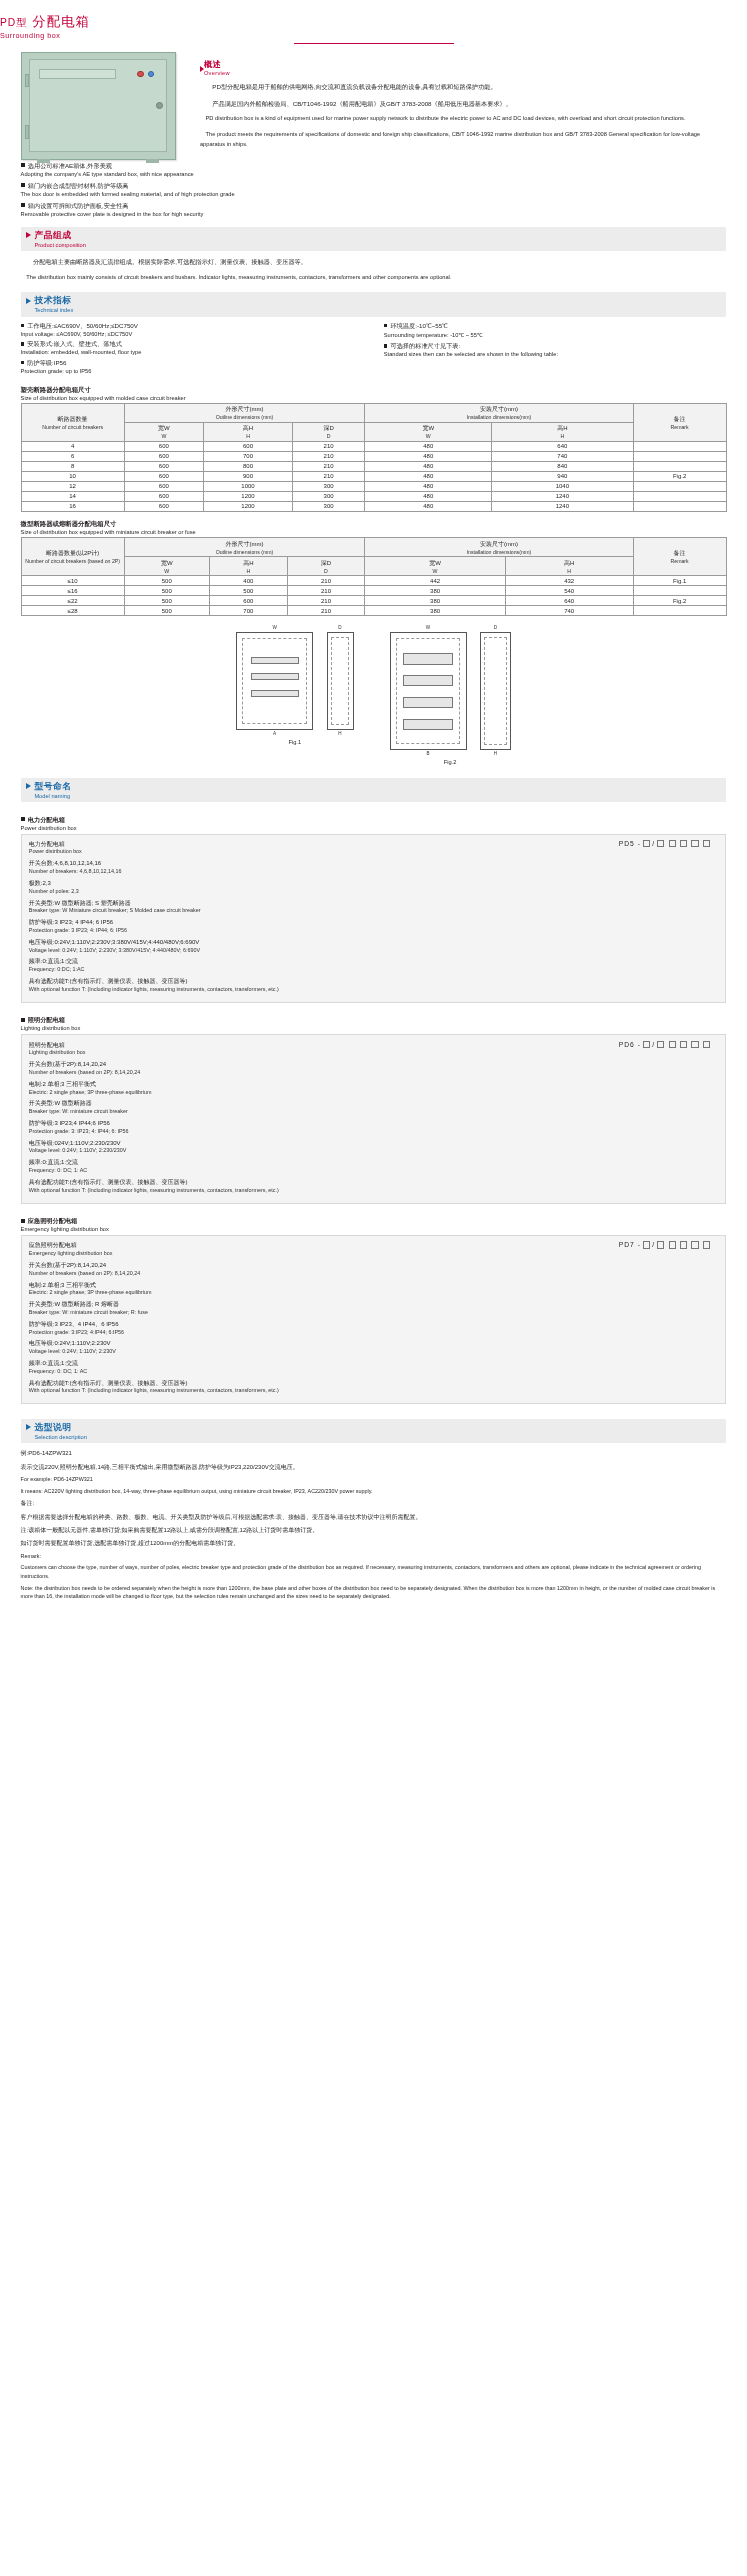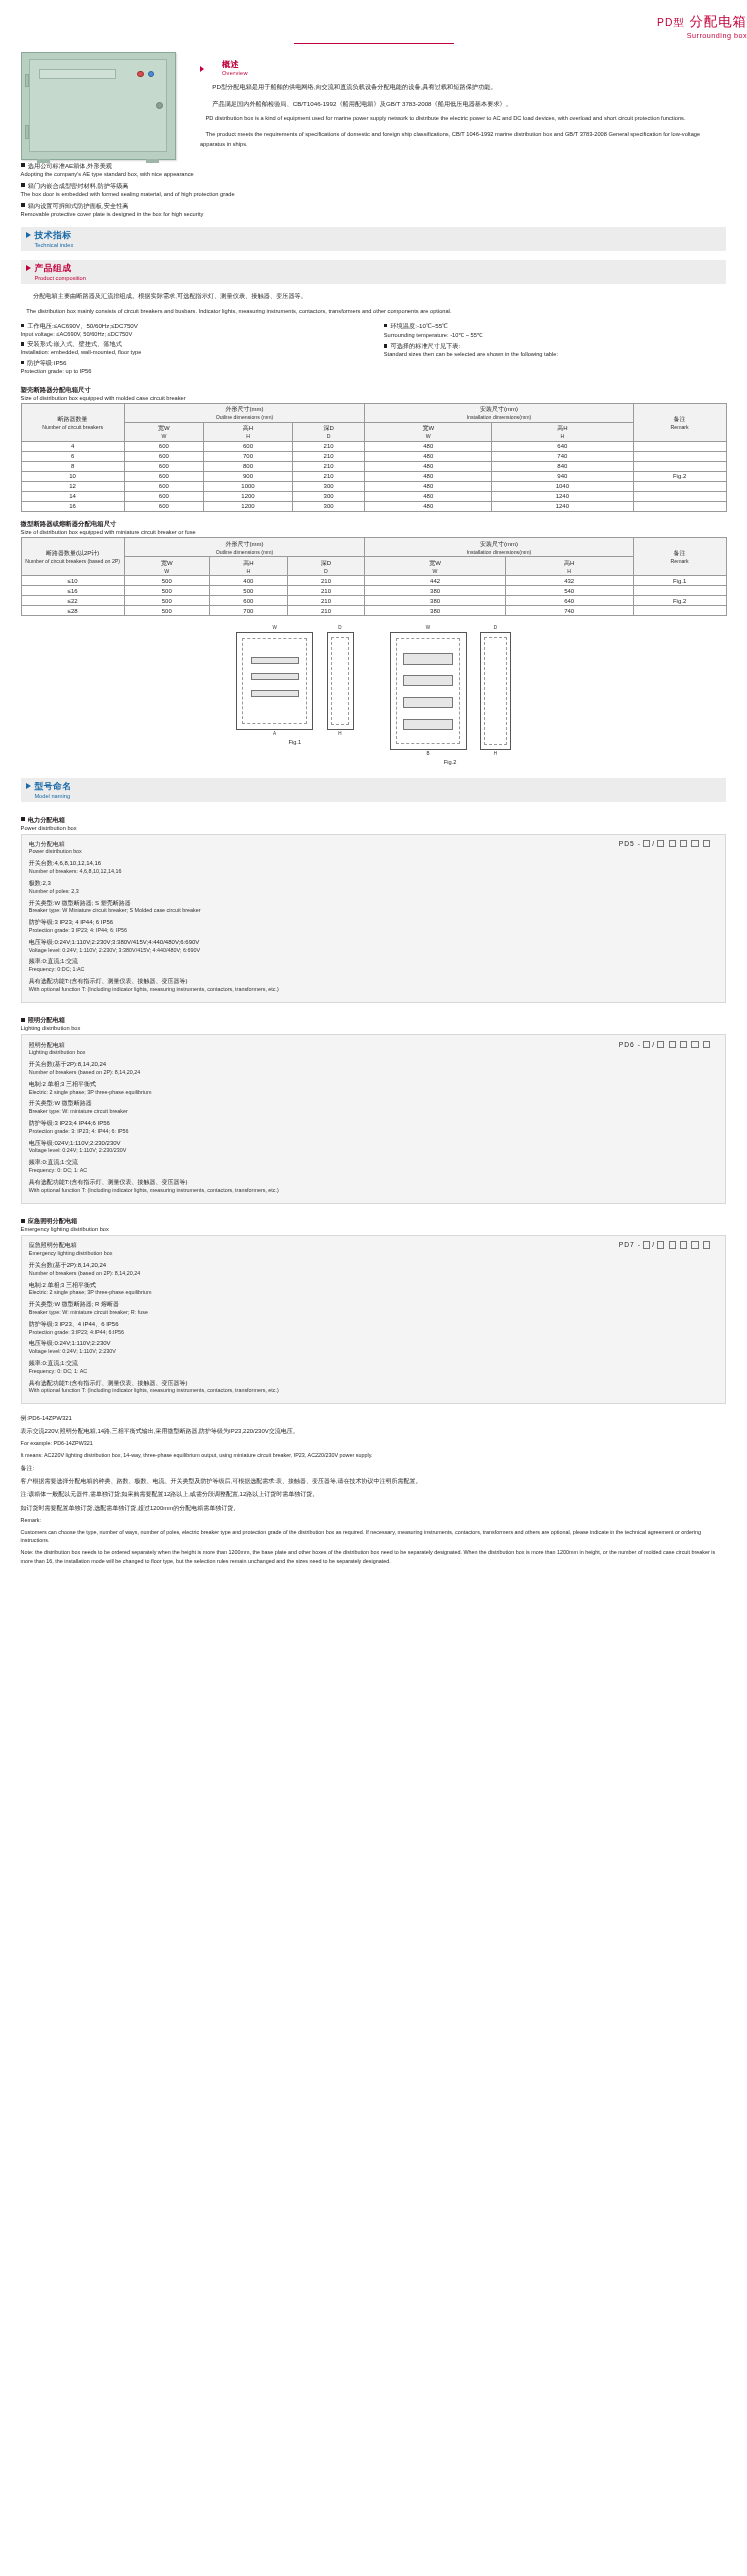--- a/index.html
+++ b/index.html
@@ -7,28 +7,28 @@
   body {
     width:747px;
     font-family:"Liberation Sans", sans-serif;
     color:#231f20;
     background:#ffffff;
     font-size:6.2px;
   }
   .page { position:relative; width:747px; padding:0 0 20.6px 0; }
 
   
-  .doc-title { text-align:right; padding:13.4px 0 3.1px 0; }
+  .doc-title { text-align:left; padding:13.4px 0 3.1px 0; }
   .doc-title .cn { font-size:13.4px; color:#c2003b; letter-spacing:1px; }
   .doc-title .cn .small { font-size:10.3px; }
   .doc-title .en { font-size:7.2px; color:#c2003b; letter-spacing:0.5px; }
   .title-rule { width:160px; height:0.5px; background:#c2003b; margin:3.1px auto 0 auto; }
 
   
-  .sec-head { display:flex; align-items:center; gap:18px; margin:7.2px 0 4.1px 0; }
+  .sec-head { display:flex; align-items:center; gap:0; margin:7.2px 0 4.1px 0; }
   .sec-head .tri {
     width:0;height:0;border-left:4.6px solid #c2003b;border-top:3.1px solid transparent;border-bottom:3.1px solid transparent;
     margin-top:2.1px;
   }
   .sec-head .txt .cn { color:#c2003b; font-size:8.2px; font-weight:bold; letter-spacing:0.5px;}
   .sec-head .txt .en { color:#c2003b; font-size:5.7px; letter-spacing:0.3px;}
 
   
   .banner {
     background:#ececec; border-left:0; padding:3.1px 5.2px; display:flex; align-items:flex-start; gap:3.6px;
@@ -163,39 +163,39 @@
       <div class="cn"><span class="sq"></span><span>箱门内嵌合成型密封材料,防护等级高</span></div>
       <div class="en">The box door is embedded with formed sealing material, and of high protection grade</div>
     </div>
     <div class="row">
       <div class="cn"><span class="sq"></span><span>箱内设置可拆卸式防护面板,安全性高</span></div>
       <div class="en">Removable protective cover plate is designed in the box for high security</div>
     </div>
   </div>
 
   <div style="padding:0 20.6px;">
+    <div class="banner">
+      <div class="tri"></div>
+      <div>
+        <div class="cn">产品组成</div>
+        <div class="en">Product  composition</div>
+      </div>
+    </div>
+    <p class="para">分配电箱主要由断路器及汇流排组成。根据实际需求,可选配指示灯、测量仪表、接触器、变压器等。</p>
+    <p class="para-en">The distribution box mainly consists of circuit breakers and busbars. Indicator lights, measuring instruments, contactors, transformers and other components are optional.</p>
+  </div>
+
+  <div style="padding:0 20.6px;">
     <div class="banner banner-blue">
       <div class="tri"></div>
       <div>
         <div class="cn">技术指标</div>
         <div class="en">Technical index</div>
       </div>
     </div>
-  </div>
-
-  <div style="padding:0 20.6px;">
-    <div class="banner">
-      <div class="tri"></div>
-      <div>
-        <div class="cn">产品组成</div>
-        <div class="en">Product  composition</div>
-      </div>
-    </div>
-    <p class="para">分配电箱主要由断路器及汇流排组成。根据实际需求,可选配指示灯、测量仪表、接触器、变压器等。</p>
-    <p class="para-en">The distribution box mainly consists of circuit breakers and busbars. Indicator lights, measuring instruments, contactors, transformers and other components are optional.</p>
   </div>
   <div class="tech">
     <div class="col">
       <div class="li">
         <div class="cn"><span class="sq"></span><span>工作电压:≤AC690V、50/60Hz;≤DC750V</span></div>
         <div class="en">Input voltage: ≤AC690V, 50/60Hz; ≤DC750V</div>
       </div>
       <div class="li">
         <div class="cn"><span class="sq"></span><span>安装形式:嵌入式、壁挂式、落地式</span></div>
         <div class="en">Installation: embedded, wall-mounted, floor type</div>
@@ -615,20 +615,29 @@
             <span class="e">Frequency: 0: DC; 1: AC</span>
           </li>
         <li>
             <span class="t">具有选配功能T:(含有指示灯、测量仪表、接触器、变压器等)</span>
             <span class="e">With optional function T: (Including indicator lights, measuring instruments, contactors, transformers, etc.)</span>
           </li>
       </ul>
     </div>
   </div>
 
+  <div style="padding:0 20.6px;">
+    <div class="banner banner-blue">
+      <div class="tri"></div>
+      <div>
+        <div class="cn">选型说明</div>
+        <div class="en">Selection description</div>
+      </div>
+    </div>
+  </div>
   <div class="sel">
     <p>例:PD6-14ZPW321</p>
     <p>表示交流220V,照明分配电箱,14路,三相平衡式输出,采用微型断路器,防护等级为IP23,220/230V交流电压。</p>
     <p class="en">For example: PD6-14ZPW321</p>
     <p class="en">It means: AC220V lighting distribution box, 14-way, three-phase equilibrium output, using miniature circuit breaker, IP23, AC220/230V power supply.</p>
     <p>备注:</p>
     <p class="small-note">客户根据需要选择分配电箱的种类、路数、极数、电流、开关类型及防护等级后,可根据选配需求:表、接触器、变压器等,请在技术协议中注明所需配置。</p>
     <p class="small-note">注:该箱体一般配以元器件,需单独订货;如采购需要配置12路以上,或需分段调整配置,12路以上订货时需单独订货。</p>
     <p class="small-note">如订货时需要配置单独订货,选配需单独订货,超过1200mm的分配电箱需单独订货。</p>
     <p class="en">Remark:</p>

